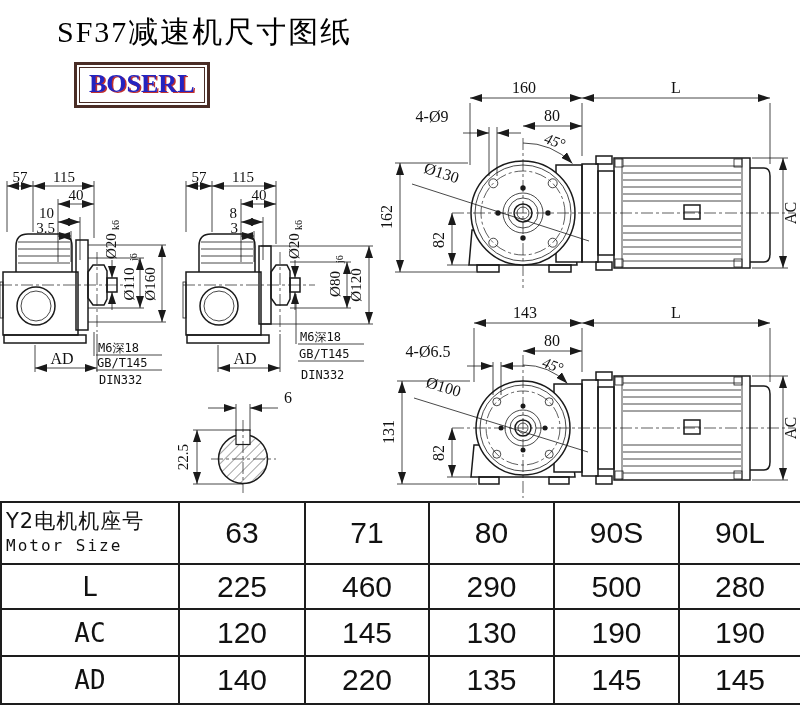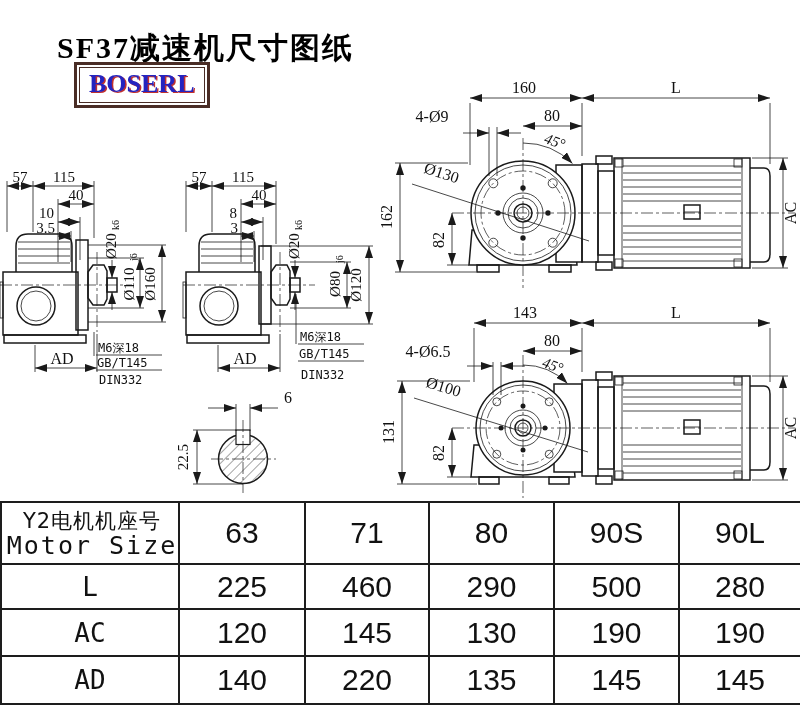--- a/index.html
+++ b/index.html
@@ -1,18 +1,18 @@
 <!DOCTYPE html>
 <html><head>
 <meta charset="utf-8">
 <style>
   html,body{margin:0;padding:0;background:#fff;}
   #page{position:relative;width:800px;height:705px;background:#ffffff;overflow:hidden;
         font-family:"Liberation Serif",serif;color:#111;}
-  #title{position:absolute;left:57px;top:28px;font-size:30px;font-weight:bold;
+  #title{position:absolute;left:57px;top:12px;font-size:30px;font-weight:normal;
          letter-spacing:2px;font-family:"Liberation Serif",serif;color:#000;}
   #logo{position:absolute;left:74px;top:62px;padding:4px 12px 6px 12px;
         border:3px solid #4a2d26;box-shadow:inset 0 0 0 2px #fff,inset 0 0 0 3px #4a2d26;
         font-family:"Liberation Serif",serif;font-weight:bold;font-size:26px;
         color:#2424c0;text-shadow:1.5px 1px 0 #c03030;background:#fff;}
   svg text{fill:#111;}
   .ol{stroke:#1a1a1a;stroke-width:1.5;fill:none;}
   .olf{stroke:#1a1a1a;stroke-width:1.5;fill:#fff;}
   .thin{stroke:#1a1a1a;stroke-width:0.8;fill:none;}
   .dim{stroke:#1a1a1a;stroke-width:0.8;fill:none;}
@@ -20,23 +20,23 @@
   .dot{fill:#1a1a1a;stroke:none;}
   text.d{font:15px "Liberation Serif",serif;}
   text.d2{font:16px "Liberation Serif",serif;}
   text.sub{font:10px "Liberation Serif",serif;}
   text.ang{font:italic 15px "Liberation Serif",serif;}
   text.note{font:12px "DejaVu Sans Mono",monospace;}
   
   #dimtable{position:absolute;left:0;top:501px;width:800px;border-collapse:collapse;
             table-layout:fixed;background:#fff;}
   #dimtable td{border:2px solid #1d1d1d;text-align:center;vertical-align:middle;padding:0;}
-  #dimtable .c-head{text-align:center;padding-left:4px;margin-top:25px;}
+  #dimtable .c-head{text-align:left;padding-left:4px;margin-top:25px;}
   .h-cn{font-family:"DejaVu Sans",sans-serif;font-size:21px;line-height:26px;letter-spacing:1px;}
-  .h-en{font-family:"DejaVu Sans Mono",monospace;font-size:25px;line-height:24px;letter-spacing:2px;}
+  .h-en{font-family:"DejaVu Sans Mono",monospace;font-size:16px;line-height:24px;letter-spacing:2px;}
   .num{font-family:Liberation Sans, sans-serif;font-size:30px;}
   .lab{font-family:"DejaVu Sans Mono",monospace;font-size:26px;}
   tr.rh{height:62px;} tr.r1{height:45px;} tr.r2{height:47px;} tr.r3{height:48px;}
 </style>
 </head>
 <body>
 
 <div id="page">
 
   <div id="title">SF37减速机尺寸图纸</div>

